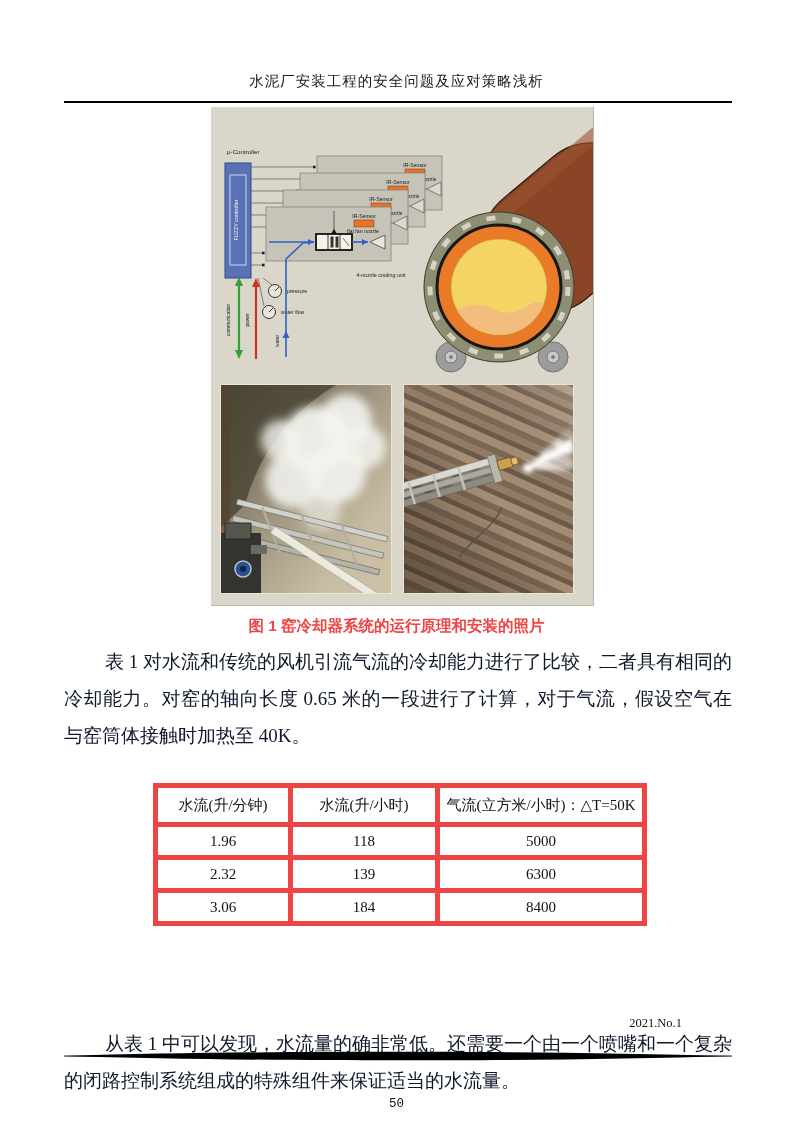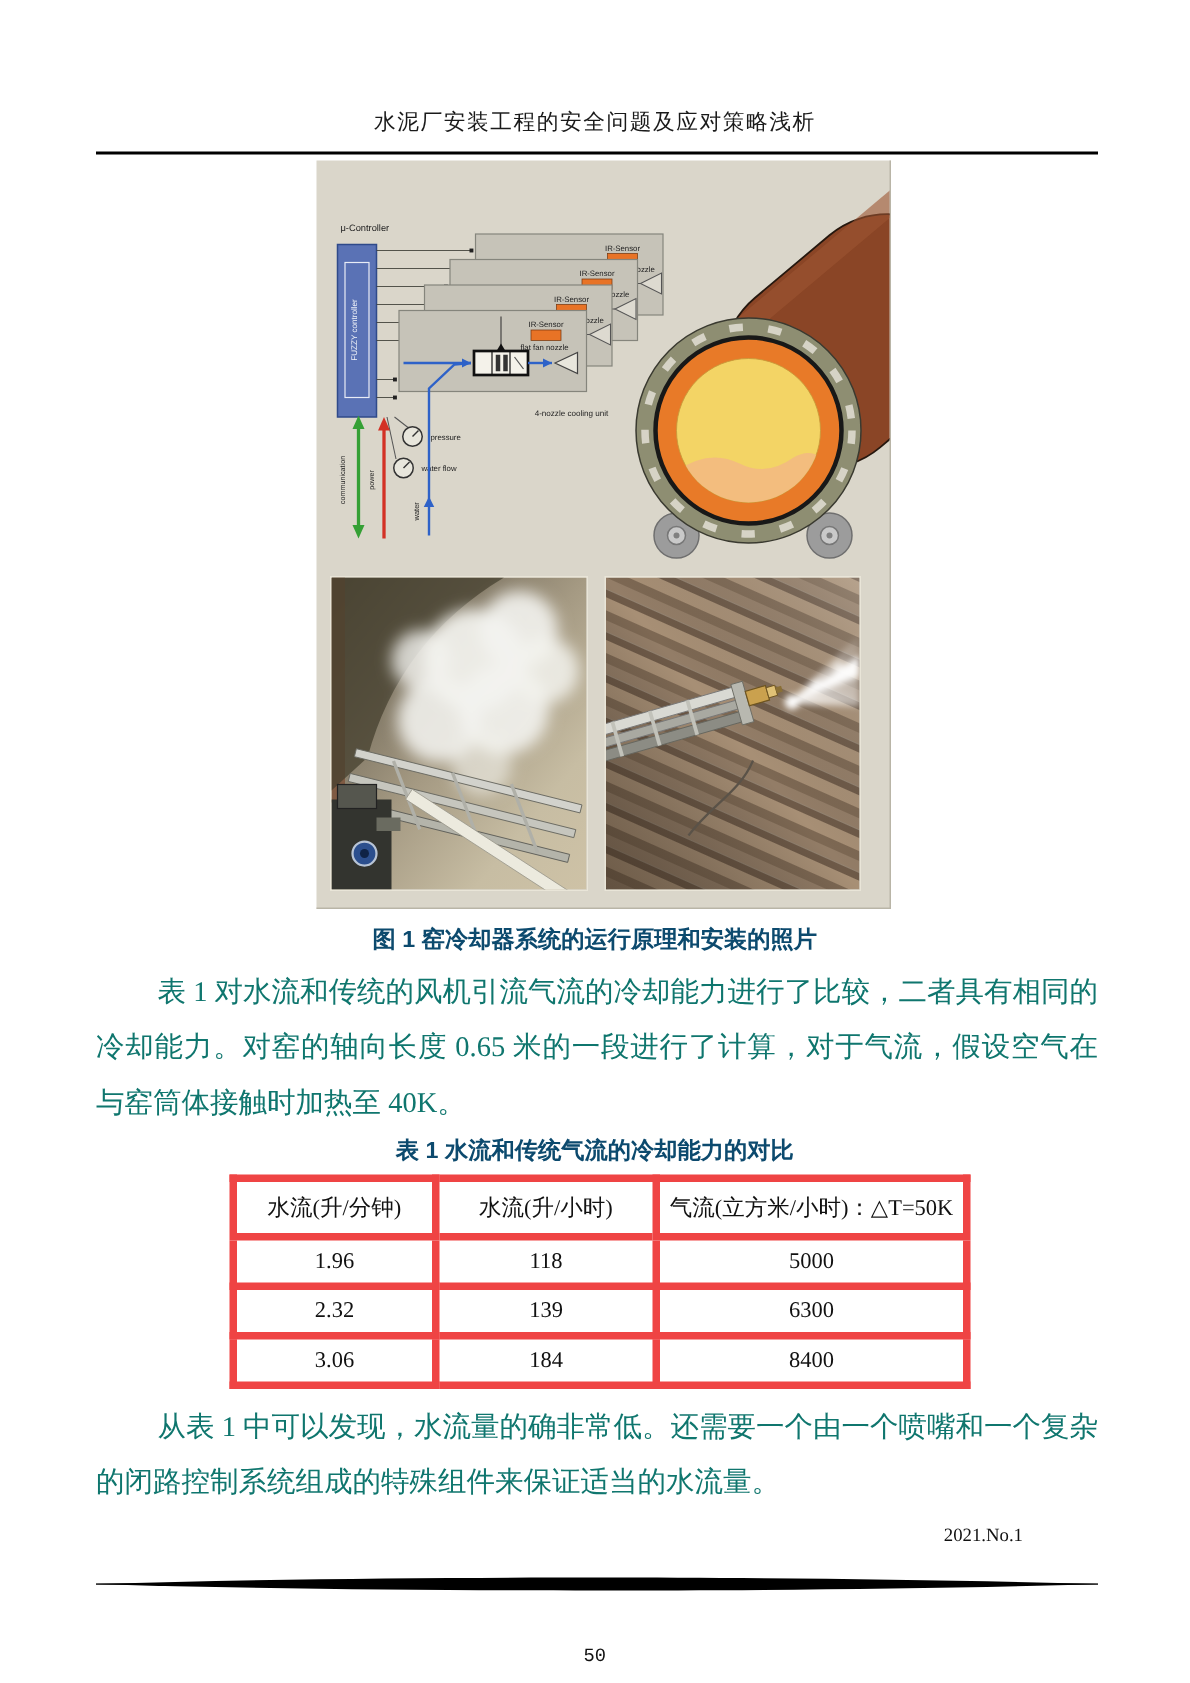--- a/index.html
+++ b/index.html
@@ -20,33 +20,33 @@
     position:absolute;left:210px;top:92px;width:382px;height:498px;
     background:#dad6ca;border-right:1px solid #b9b5a7;border-bottom:1px solid #b9b5a7;
   }
   .figure .diagram{position:absolute;left:0;top:0;width:382px;height:278px;}
   .photo{position:absolute;top:278px;height:208px;box-shadow:0 0 0 1px #e9e5d8;}
   .photo.left{left:10px;width:170px;}
   .photo.right{left:193px;width:169px;}
   .fig-caption,.tbl-caption{
     position:absolute;left:0;width:100%;text-align:center;
     font-family:"Liberation Sans","DejaVu Sans",sans-serif;font-weight:bold;
-    font-size:15.5px;color:#0c4a6e;
+    font-size:15.5px;color:#ef4444;
   }
   .fig-caption{top:601px;}
   .tbl-caption{top:742px;}
   
   .para{
     position:absolute;left:63px;width:668px;
     font-size:19px;line-height:37px;text-align:justify;text-justify:inter-character;
-    color:#0f766e;
+    color:#0f172a;
   }
   .para{text-indent:41px;}
   .para.p1{top:628px;}
-  .para.p2{top:918px;}
+  .para.p2{top:1010px;}
   
   .cmp-table{
     position:absolute;left:152px;top:768px;width:494px;border-collapse:collapse;
     font-size:15px;color:#111;background:#fff;
   }
   .cmp-table th,.cmp-table td{
     border:5px solid #ef4444;text-align:center;font-weight:normal;padding:0;
   }
   .cmp-table th{height:34px;border-bottom:2px solid #000;}
   .cmp-table td{height:28px;}
@@ -309,21 +309,20 @@
         <circle cx="140" cy="72" r="4" fill="#ffffff" opacity="0.7"></circle>
         <circle cx="155" cy="60" r="4" fill="#ffffff" opacity="0.55"></circle>
       </g>
     </svg>
   </div>
 
   <div class="fig-caption">图 1 窑冷却器系统的运行原理和安装的照片</div>
 
   <div class="para p1">表 1 对水流和传统的风机引流气流的冷却能力进行了比较，二者具有相同的冷却能力。对窑的轴向长度 0.65 米的一段进行了计算，对于气流，假设空气在与窑筒体接触时加热至 40K。</div>
 
-  <div class="tbl-caption">表 1 水流和传统气流的冷却能力的对比</div>
 
   <table class="cmp-table">
     <thead>
       <tr>
         <th>水流(升/分钟)</th>
         <th>水流(升/小时)</th>
         <th>气流(立方米/小时)：△T=50K</th>
       </tr>
     </thead>
     <tbody>

